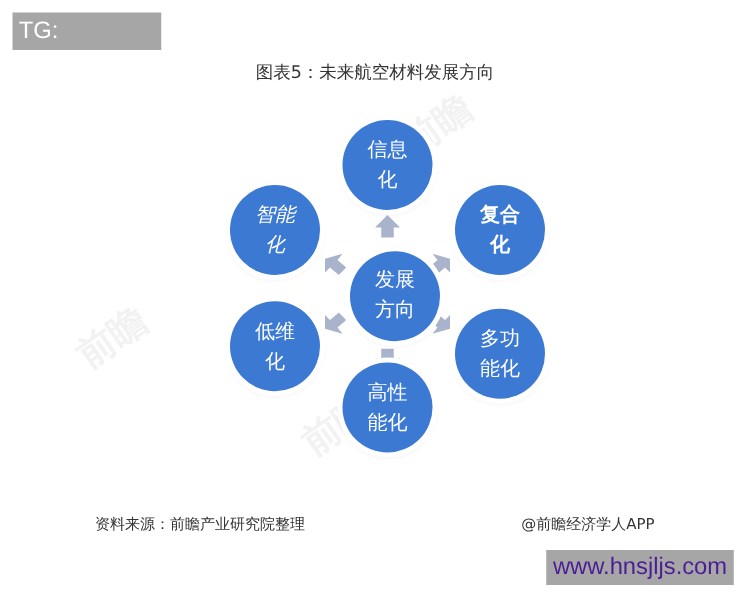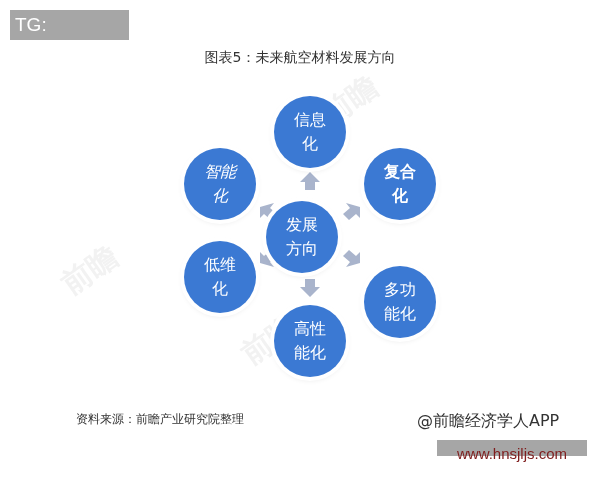--- a/index.html
+++ b/index.html
@@ -6,23 +6,23 @@
     body { width:600px; height:480px; background:#ffffff; position:relative; overflow:hidden;
            font-family:"DejaVu Sans", sans-serif; }
     .tg-badge { position:absolute; left:10px; top:10px; width:119px; height:30px; background:#a6a6a6;
                 color:#ffffff; font-family:"Liberation Sans", sans-serif; font-size:19px; line-height:30px;
                 padding-left:5px; box-sizing:border-box; }
     .title { position:absolute; left:0; width:600px; top:49px; text-align:center; font-size:14px; color:#333; }
     .node { position:absolute; border-radius:50%; background:#3b79d3; color:#fff; display:flex; align-items:center;
             justify-content:center; text-align:center; font-size:16px; line-height:24px;
             box-shadow:0 0 0 4px #ffffff, 0 2px 6px rgba(0,0,0,0.15); white-space:pre-line; }
     .footer-left { position:absolute; left:76px; top:411px; font-size:12px; color:#333;font-family:Liberation Serif, serif; }
-    .footer-right { position:absolute; left:417px; top:411px; font-size:16px; color:#333; }
-    .url-badge { position:absolute; left:437px; top:440px; width:150px; height:16px; background:#a6a6a6; color:#7f1d1d;
-                 font-family:"Liberation Sans", sans-serif; font-size:15px; line-height:28px; text-align:center; }
+    .footer-right { position:absolute; left:417px; top:411px; font-size:12px; color:#333; }
+    .url-badge { position:absolute; left:437px; top:440px; width:150px; height:28px; background:#a6a6a6; color:#4c1d95;
+                 font-family:"Liberation Sans", sans-serif; font-size:19px; line-height:28px; text-align:center; }
     .wm { position:absolute; color:#efefef; font-size:30px; font-weight:bold; transform:rotate(-35deg); opacity:0.8; }
   </style>
 </head>
 <body>
 
 <div class="tg-badge">TG: MYYJJPP</div>
 <div class="title">图表5：未来航空材料发展方向</div>
 
 <div class="wm" style="left:60px;top:250px;">前瞻</div>
 <div class="wm" style="left:320px;top:80px;">前瞻</div>
@@ -38,29 +38,29 @@
     <polygon points="260,207 274,203 270,208 277,214 271,220 264,214 260,218"></polygon>
 
     <polygon points="360,207 346,203 350,208 343,214 349,220 356,214 360,218"></polygon>
 
     <polygon points="260,263 274,267 270,262 277,256 271,250 264,256 260,252"></polygon>
 
     <polygon points="360,263 346,267 350,262 343,256 349,250 356,256 360,252"></polygon>
   </g>
 </svg>
 
-<div class="node" style="left:266px;top:201px;width:72px;height:72px;font-family:Liberation Serif, serif;">发展
+<div class="node" style="left:280px;top:201px;width:72px;height:72px;font-family:Liberation Serif, serif;">发展
 方向</div>
 <div class="node" style="left:274px;top:96px;width:72px;height:72px;text-align:center;">信息
 化</div>
 <div class="node" style="left:364px;top:148px;width:72px;height:72px;font-weight:bold;">复合
 化</div>
-<div class="node" style="left:364px;top:266px;width:72px;height:72px;">多功
+<div class="node" style="left:364px;top:247px;width:72px;height:72px;">多功
 能化</div>
-<div class="node" style="left:274px;top:305px;width:72px;height:72px;">高性
+<div class="node" style="left:274px;top:290px;width:72px;height:72px;">高性
 能化</div>
 <div class="node" style="left:184px;top:241px;width:72px;height:72px;">低维
 化</div>
 <div class="node" style="left:184px;top:148px;width:72px;height:72px;font-style:italic;">智能
 化</div>
 
 <div class="footer-left">资料来源：前瞻产业研究院整理</div>
 <div class="footer-right">@前瞻经济学人APP</div>
 <div class="url-badge">www.hnsjljs.com</div>
 

